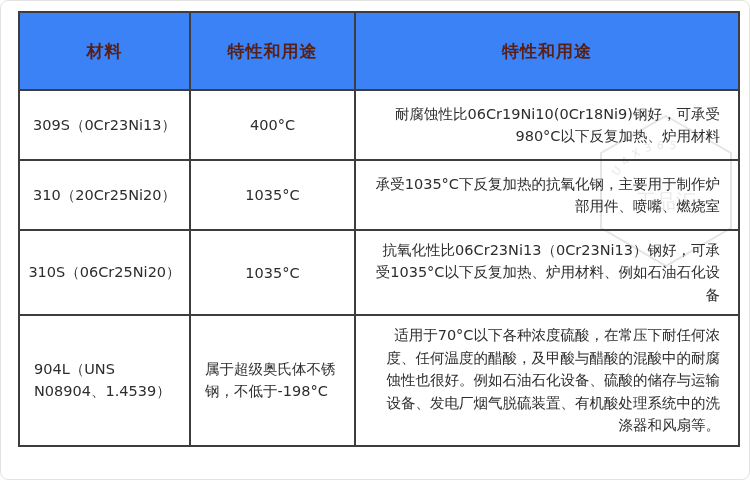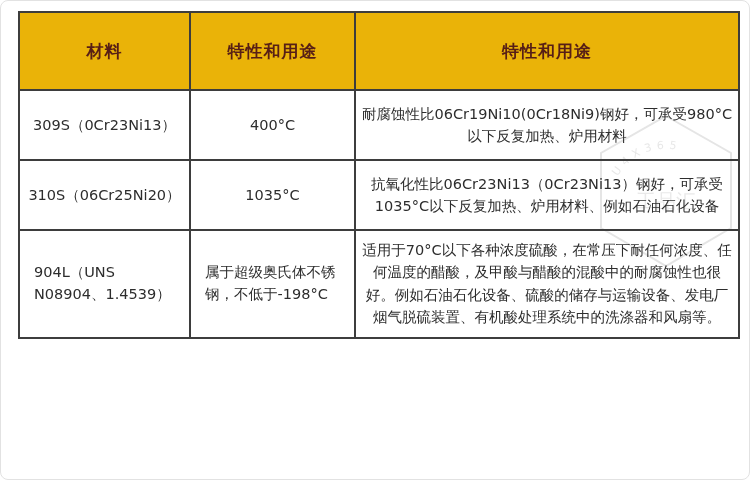--- a/index.html
+++ b/index.html
@@ -31,21 +31,21 @@
   table.materials th,
   table.materials td {
     border: 2px solid #3d3d3d;
     box-sizing: border-box;
   }
   col.c1 { width: 171px; }
   col.c2 { width: 165px; }
   col.c3 { width: 384px; }
   thead th {
     height: 78px;
-    background: #eab308;
+    background: #3b82f6;
     color: #571f16;
     font-size: 17px;
     font-weight: 600;
     text-align: center;
     vertical-align: middle;
     letter-spacing: 1px;
   }
   tbody td {
     color: #2d2d2d;
     font-size: 14.5px;
@@ -57,22 +57,22 @@
   td.cell-center {
     text-align: center;
     padding: 0 0;
   }
   td.cell-left {
     text-align: left;
     padding: 6px 10px 6px 14px;
     line-height: 1.5;
   }
   td.cell-desc {
-    text-align: center;
-    padding: 8px 3px;
+    text-align: right;
+    padding: 8px 18px;
     line-height: 1.55;
   }
   .watermark {
     position: absolute;
     left: 575px;
     top: 105px;
     z-index: 1;
     pointer-events: none;
     opacity: 0.55;
   }
@@ -104,20 +104,25 @@
         <th>特性和用途</th>
       </tr>
     </thead>
     <tbody>
       <tr class="r-std">
         <td class="cell-center">309S（0Cr23Ni13）</td>
         <td class="cell-center">400°C</td>
         <td class="cell-desc">耐腐蚀性比06Cr19Ni10(0Cr18Ni9)钢好，可承受980°C以下反复加热、炉用材料</td>
       </tr>
       <tr class="r-std">
+        <td class="cell-center">310（20Cr25Ni20）</td>
+        <td class="cell-center">1035°C</td>
+        <td class="cell-desc">承受1035°C下反复加热的抗氧化钢，主要用于制作炉部用件、喷嘴、燃烧室</td>
+      </tr>
+      <tr class="r-std">
         <td class="cell-center">310S（06Cr25Ni20）</td>
         <td class="cell-center">1035°C</td>
         <td class="cell-desc">抗氧化性比06Cr23Ni13（0Cr23Ni13）钢好，可承受1035°C以下反复加热、炉用材料、例如石油石化设备</td>
       </tr>
       <tr class="r-last">
         <td class="cell-left">904L（UNS N08904、1.4539）</td>
         <td class="cell-left">属于超级奥氏体不锈钢，不低于-198°C</td>
         <td class="cell-desc">适用于70°C以下各种浓度硫酸，在常压下耐任何浓度、任何温度的醋酸，及甲酸与醋酸的混酸中的耐腐蚀性也很好。例如石油石化设备、硫酸的储存与运输设备、发电厂烟气脱硫装置、有机酸处理系统中的洗涤器和风扇等。</td>
       </tr>
     </tbody>

